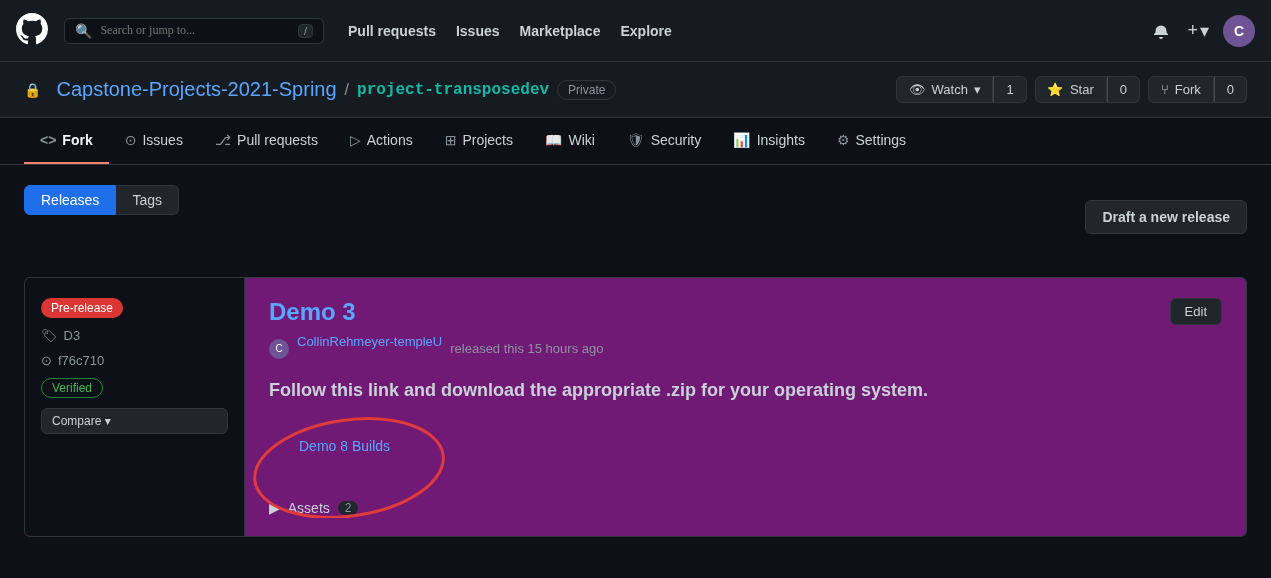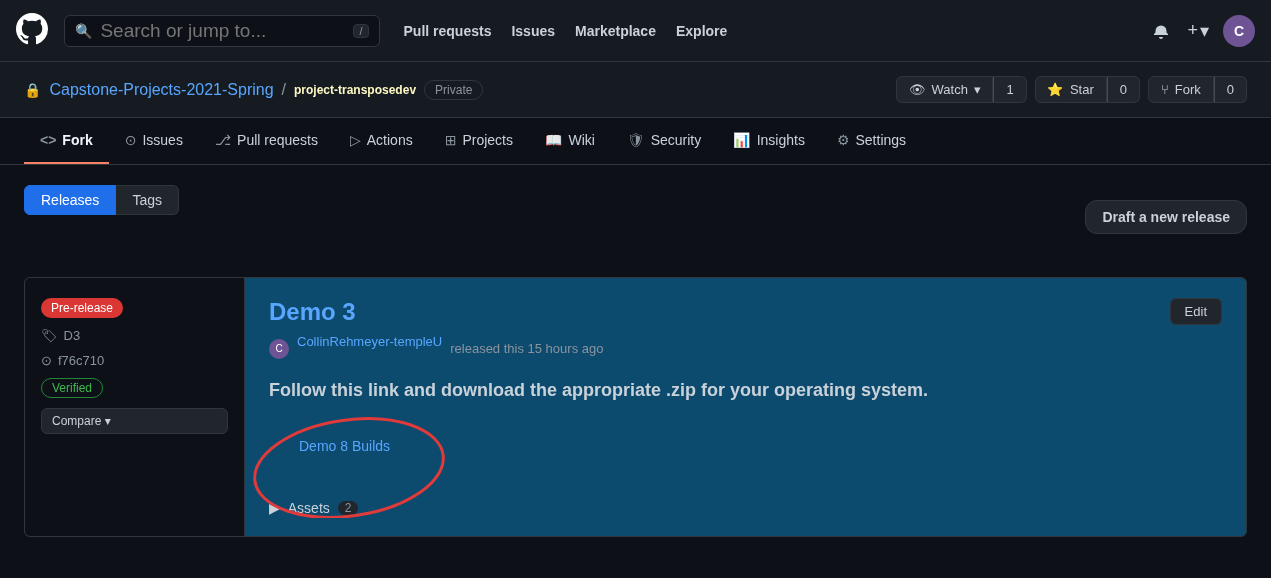--- a/index.html
+++ b/index.html
@@ -35,22 +35,23 @@
       gap: 8px;
       color: #8b949e;
       font-size: 14px;
       min-width: 260px;
     }
     .nav-search input {
       background: transparent;
       border: none;
       outline: none;
       color: #4d7c0f;
-      font-size: 19px;
+      font-size: 12px;
       flex: 1;
+      font-family: Liberation Serif, serif;
     }
     .kbd {
       background: #21262d;
       border: 1px solid #30363d;
       border-radius: 4px;
       padding: 0 5px;
       font-size: 11px;
       color: #8b949e;
     }
     .nav-links {
@@ -116,29 +117,31 @@
       gap: 8px;
       flex-wrap: wrap;
     }
     .repo-lock {
       color: #8b949e;
       font-size: 14px;
     }
     .repo-owner {
       color: #58a6ff;
       text-decoration: none;
-      font-size: 16px;
+      font-size: 20px;
       font-weight: 400;
+      margin-left: 7px;
     }
     .repo-sep { color: #8b949e; font-size: 16px; }
     .repo-name {
-      color: #fef9c3;
+      color: #14b8a6;
       text-decoration: none;
-      font-size: 12px;
+      font-size: 16px;
       font-weight: 700;
+      font-family: Liberation Mono, monospace;
     }
     .badge-private {
       background: transparent;
       border: 1px solid #30363d;
       border-radius: 20px;
       padding: 2px 10px;
       font-size: 12px;
       color: #8b949e;
     }
     .repo-actions {
@@ -211,39 +214,39 @@
       border-color: #1f6feb;
       color: #fff;
     }
     .toggle-btn:first-child { border-radius: 6px 0 0 6px; }
     .toggle-btn:last-child { border-radius: 0 6px 6px 0; border-left: none; }
 
     
     .draft-btn {
       background: #21262d;
       border: 1px solid #30363d;
-      border-radius: 12px;
+      border-radius: 6px;
       padding: 8px 16px;
       color: #c9d1d9;
       cursor: pointer;
       font-size: 14px;
       font-weight: 600;
       float: right;
       margin-top: -50px;
       margin-bottom: 20px;
     }
 
     
     .release-card {
       border: 1px solid #30363d;
       border-radius: 6px;
       display: flex;
       overflow: hidden;
       margin-top: 29px;
-      background: #0c4a6e;
+      background: #701a75;
     }
     .release-sidebar {
       width: 220px;
       flex-shrink: 0;
       padding: 20px 16px;
       background: #0d1117;
       border-right: 1px solid #30363d;
       display: flex;
       flex-direction: column;
       gap: 10px;

